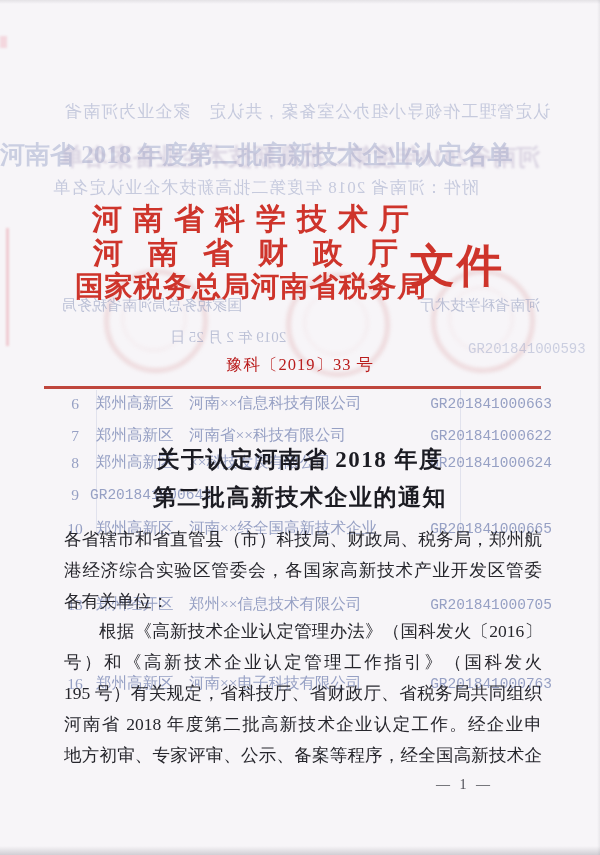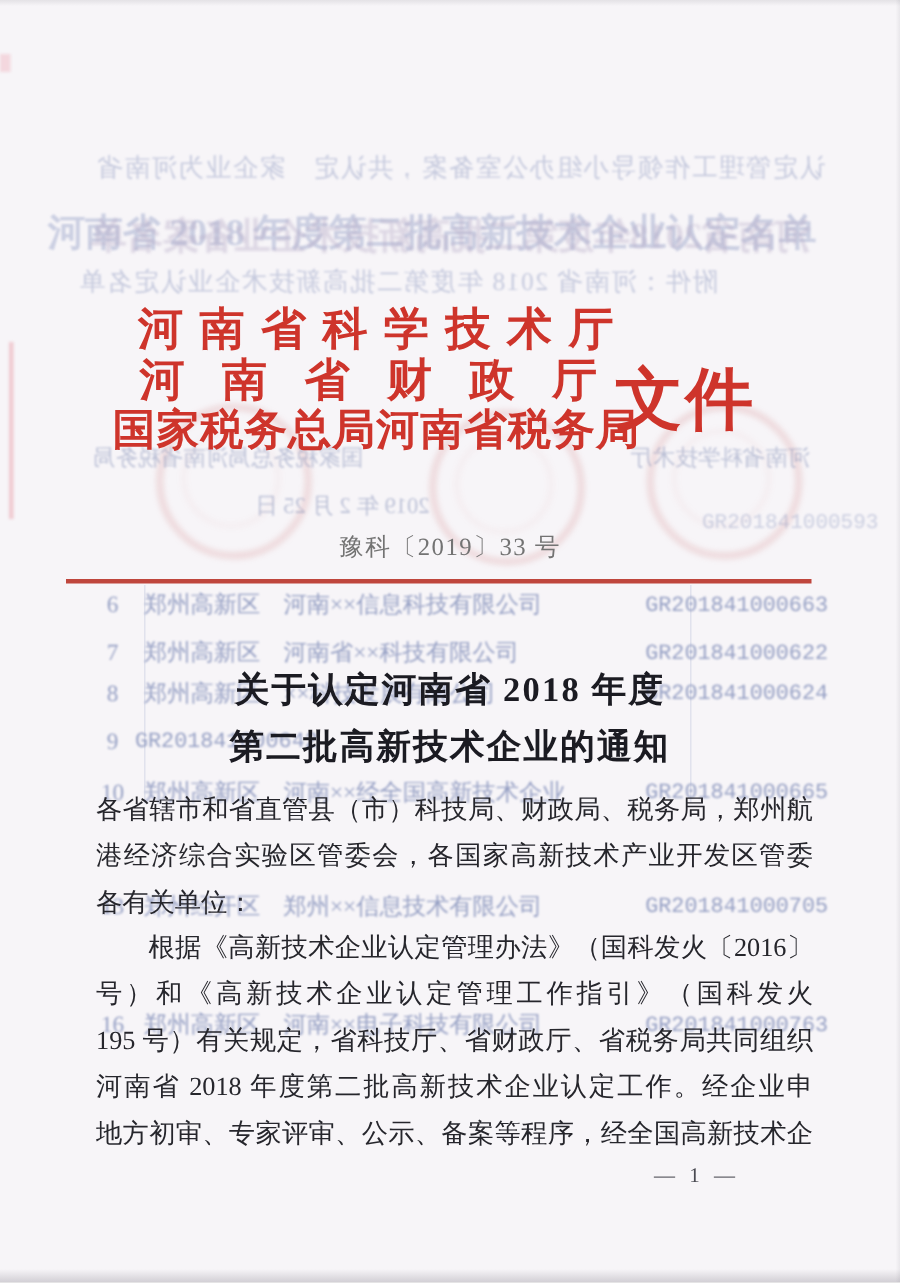--- a/index.html
+++ b/index.html
@@ -5,21 +5,21 @@
   html,body{margin:0;padding:0;background:#ddd;}
   .page{
     position:relative;width:600px;height:855px;overflow:hidden;
     background:var(--page_bg,#f7f5f8);
     font-family:"Liberation Serif","DejaVu Serif",serif;
   }
   
   .ghost{position:absolute;white-space:nowrap;color:var(--ghost_blue,#96a0c4);pointer-events:none;}
   .mirror{transform:scaleX(-1);}
   .g-topline{top:100px;left:64px;font-size:17px;opacity:.5;filter:blur(.6px);letter-spacing:1px;}
-  .g-bigwrap{top:138px;left:0;width:576px;text-align:center;font-size:25px;font-weight:bold;opacity:.55;filter:blur(.7px);color:#a7b0d0;}
+  .g-bigwrap{top:138px;left:0;width:576px;text-align:left;font-size:25px;font-weight:bold;opacity:.55;filter:blur(.7px);color:#a7b0d0;}
   .g-bigwrap2{top:141px;left:0;width:600px;text-align:center;font-size:24px;font-weight:bold;opacity:.4;filter:blur(1px);color:#b3a7c4;}
   .g-attach{top:176px;left:52px;font-size:17px;opacity:.5;filter:blur(.6px);letter-spacing:1px;}
   .seal{position:absolute;width:96px;height:96px;border-radius:50%;
         border:3px solid rgba(203,106,106,.30);filter:blur(2px);}
   .seal .inner{position:absolute;left:14px;top:14px;width:62px;height:62px;border-radius:50%;
         border:1px solid rgba(203,106,106,.18);}
   .g-sign{font-size:15px;opacity:.55;filter:blur(.7px);color:#8b96bb;}
   .g-code{font-size:14px;opacity:.45;filter:blur(.6px);font-family:"Liberation Mono","DejaVu Sans Mono",monospace;}
   .g-colline{position:absolute;width:1px;background:rgba(150,158,200,.22);}
   .grow{position:absolute;left:60px;width:492px;display:flex;align-items:center;
@@ -31,21 +31,21 @@
   .grow:nth-of-type(3){opacity:.42;} .grow:nth-of-type(4){opacity:.40;}
   .grow:nth-of-type(5){opacity:.36;} .grow:nth-of-type(6){opacity:.24;}
   .grow:nth-of-type(7){opacity:.18;}
   
   .hdr{position:absolute;color:var(--header_red,#ce342b);font-weight:bold;white-space:nowrap;}
   .hdr-l1{top:199px;left:92px;font-size:30px;letter-spacing:11px;}
   .hdr-l2{top:233px;left:93px;font-size:30px;letter-spacing:25px;}
   .hdr-wj{top:236px;left:410px;font-size:45px;letter-spacing:2px;}
   .hdr-l3{top:268px;left:75px;font-size:28.5px;letter-spacing:.8px;}
   .docnum{position:absolute;top:354px;left:0;width:600px;text-align:center;
-          font-size:16.5px;color:#737373;letter-spacing:1px;}
+          font-size:16.5px;color:#b91c1c;letter-spacing:1px;}
   .redrule{position:absolute;top:386px;left:44px;width:497px;height:2.5px;
            background:var(--rule_red,#bf463d);}
   .title-line{position:absolute;left:0;width:600px;text-align:center;font-size:23px;
               font-weight:bold;color:var(--title_ink,#1b1b22);letter-spacing:1.5px;}
   .title-1{top:444px;} .title-2{top:482px;}
   .body-text{position:absolute;top:524px;left:64px;width:478px;
              font-size:17.5px;color:var(--body_ink,#26262c);}
   .bline{display:block;height:30.8px;line-height:30.8px;text-align:justify;
          text-align-last:justify;overflow:hidden;}
   .bline.no-stretch{text-align-last:left;}

